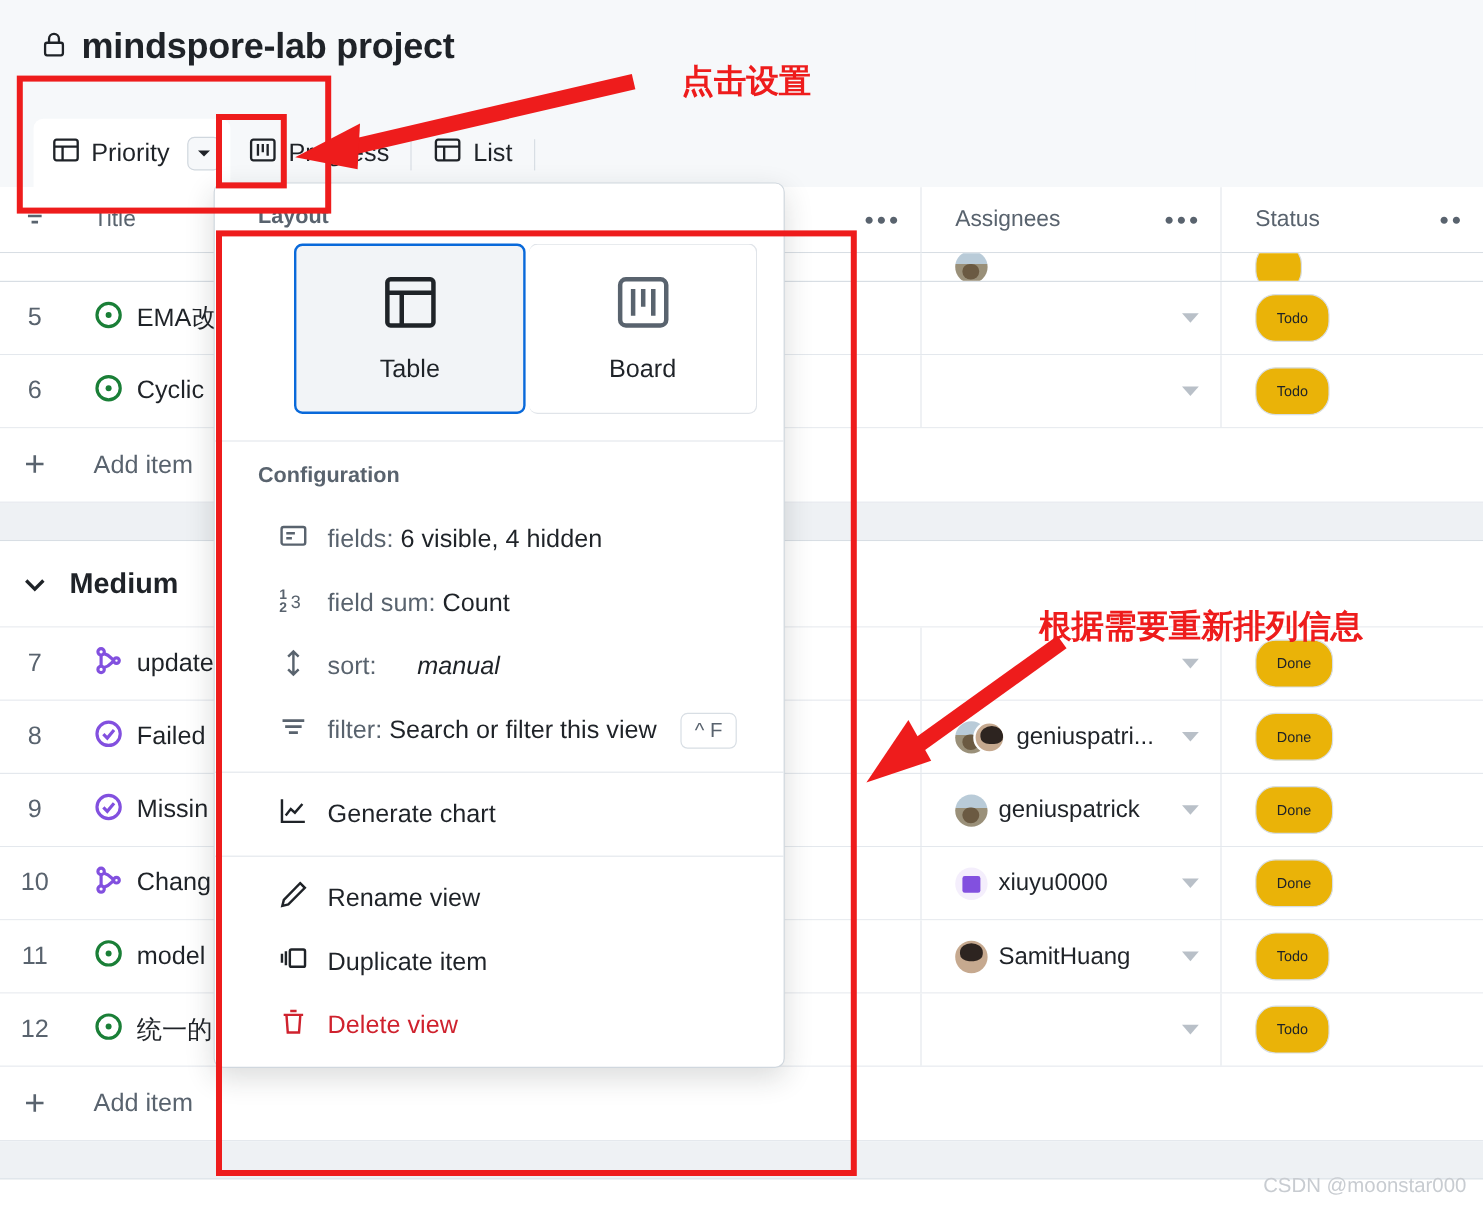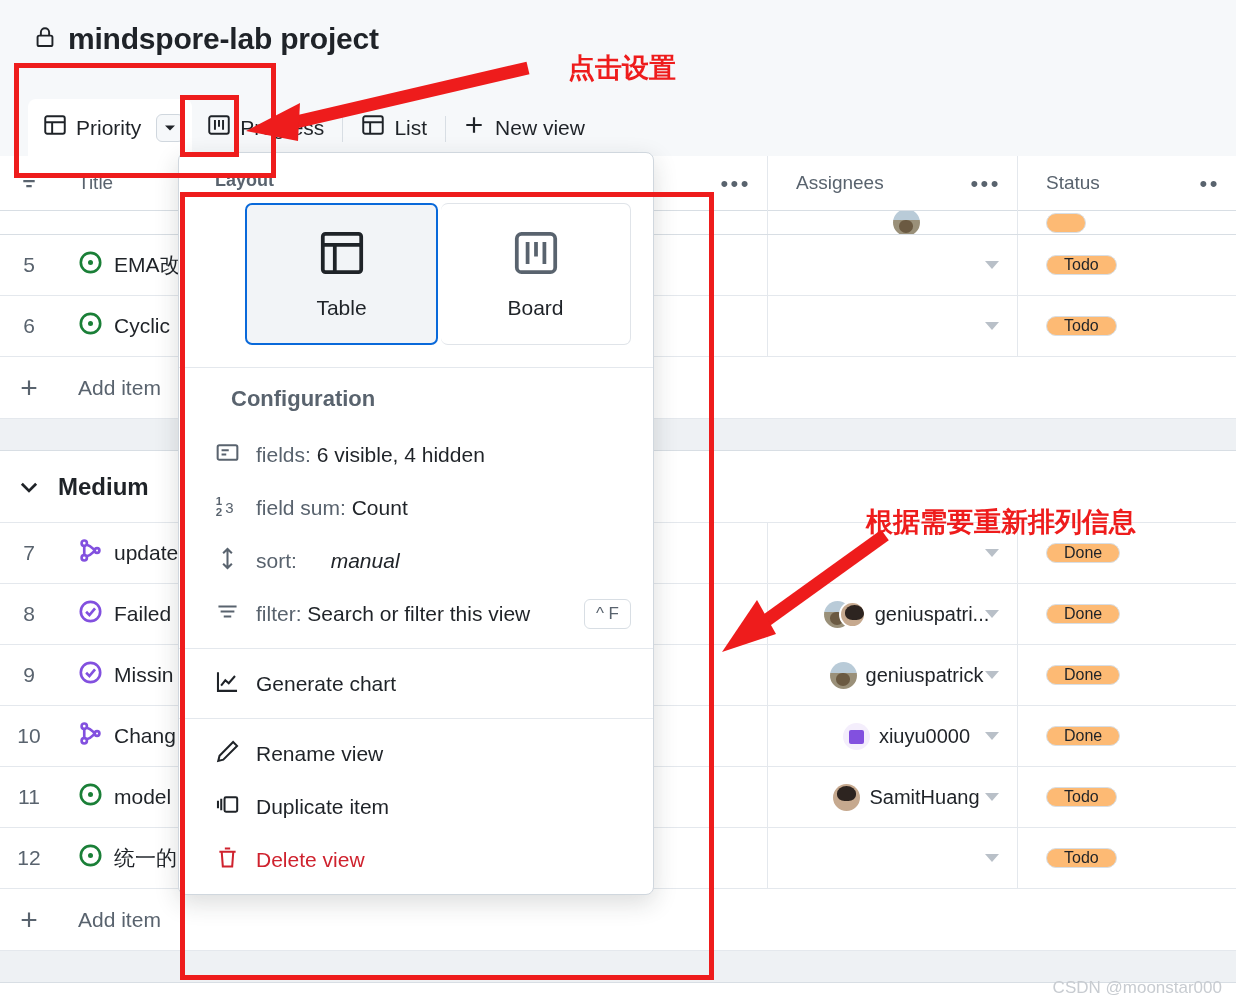--- a/index.html
+++ b/index.html
@@ -76,21 +76,21 @@
   .col-assignees { width: 250px; min-width: 250px; padding-left: 28px; }
   .col-status { width: 218px; min-width: 218px; padding-left: 28px; border-right: none; }
 
   .row { display: flex; height: 61px; border-bottom: 1px solid #e4e8ed; background: #fff; }
   .row.partial { height: 24px; border-bottom: 1px solid #d8dee4; overflow: hidden; }
   .cell { display: flex; align-items: center; border-right: 1px solid #e4e8ed; height: 100%; position: relative; }
   .cell.c-num { width: 58px; min-width: 58px; justify-content: center; border-right: none;
                 font-size: 21px; color: #59636e; }
   .cell.c-title { width: 710px; min-width: 710px; padding-left: 20px; gap: 11px;
                   font-size: 21px; color: #1f2328; overflow: hidden; white-space: nowrap; }
-  .cell.c-assignees { width: 250px; min-width: 250px; padding-left: 28px; gap: 9px; justify-content: center; }
+  .cell.c-assignees { width: 250px; min-width: 250px; padding-left: 28px; gap: 9px; }
   .cell.c-status { width: 218px; min-width: 218px; padding-left: 28px; border-right: none; }
 
   .tri-down {
     position: absolute; right: 18px; top: 50%; transform: translateY(-50%);
     width: 0; height: 0; border-left: 7px solid transparent; border-right: 7px solid transparent;
     border-top: 8px solid #b9c0c8;
   }
   .assignee-name { font-size: 20px; color: #1f2328; white-space: nowrap; }
   .avatar { width: 27px; height: 27px; border-radius: 50%; flex: 0 0 auto; overflow: hidden; position: relative; }
   .avatar.cat { background: linear-gradient(#b9cbd8 0 42%, #9a9079 42% 100%); }
@@ -100,23 +100,23 @@
   .avatar.girl::after { content:""; position:absolute; left:4px; top:2px; width:19px; height:15px;
                         border-radius:50% 50% 40% 40%; background:#2d2420; }
   .avatar.purple { background: #f4eefc; }
   .avatar.purple::after { content:""; position:absolute; left:6px; top:7px; width:15px; height:14px;
                           background:#8250df; border-radius: 2px; }
   .avatar-stack { display: flex; align-items: center; }
   .avatar-stack .avatar + .avatar { margin-left: -12px; border: 2px solid #fff; }
 
   .badge {
     display: inline-flex; align-items: center; justify-content: center;
-    height: 20px; padding: 0 17px; border-radius: 17px;
-    border: 1px solid #d8dee4; background: #fdba74;
-    font-size: 16px; color: #1f2328;
+    height: 40px; padding: 0 17px; border-radius: 17px;
+    border: 1px solid #d8dee4; background: #eab308;
+    font-size: 12px; color: #1f2328;
   }
 
   .grouprow { display: flex; height: 32px; background: #eef1f4; border-bottom: 1px solid #d8dee4; }
   .grouphdr { display: flex; height: 72px; align-items: center; background: #fff;
               border-bottom: 1px solid #e4e8ed; }
   .grouphdr .chev { width: 58px; min-width: 58px; display: flex; align-items: center; justify-content: center; }
   .grouphdr .glabel { font-size: 24px; font-weight: bold; color: #1f2328; }
   .grouphdr .gcount { margin-left: 13px; background: #eef1f4; border-radius: 13px;
                       font-size: 17px; color: #59636e; padding: 3px 10px; }
 
@@ -139,38 +139,38 @@
   .layout-cards { display: flex; gap: 3px; padding: 0 22px 22px 22px; margin-left: 44px; }
   .lcard {
     flex: 1; height: 142px; border-radius: 7px;
     display: flex; flex-direction: column; align-items: center; justify-content: center; gap: 14px;
     font-size: 21px; color: #1f2328;
   }
   .lcard.sel { background: #f2f4f7; border: 2px solid #0969da; }
   .lcard.unsel { background: #ffffff; border: 1px solid #e0e4e9; border-left: none; }
   .menu-divider { height: 1px; background: #e4e8ed; }
 
-  .cfg-label { font-size: 22px; font-weight: bold; color: #59636e; padding: 18px 0 8px 52px; }
+  .cfg-label { font-size: 18px; font-weight: bold; color: #59636e; padding: 18px 0 8px 36px; }
   .mitem {
     display: flex; align-items: center; gap: 16px;
     height: 53px; padding: 0 24px 0 36px;
     font-size: 21px; color: #59636e; position: relative;
   }
   .mitem .mtxt { color: #59636e; white-space: nowrap; }
   .mitem .mtxt em { font-style: italic; color: #1f2328; margin-left: 28px; }
   .mitem .mtxt b { font-weight: normal; color: #1f2328; }
   .mitem.dark .mtxt { color: #1f2328; }
   .mitem.danger .mtxt, .mitem.danger svg { color: #cf222e; stroke: #cf222e; }
   .kbd {
     position: absolute; right: 22px; top: 50%; transform: translateY(-50%);
     border: 1px solid #d8dee4; border-radius: 6px; background: #fff;
     font-size: 17px; color: #59636e; padding: 4px 11px;
     font-family: "Liberation Sans", sans-serif;
   }
-  .mgroup { padding: 8px 0; }
+  .mgroup { padding: 8px 17px; }
 
   
   .ann-text {
     position: absolute; color: #ee1c1c; font-size: 27px; font-weight: bold;
     white-space: nowrap; z-index: 60;
     font-family: "DejaVu Sans", sans-serif;
   }
   .redbox { position: absolute; border: 5px solid #ee1c1c; z-index: 55; }
   .ann-svg { position: absolute; left: 0; top: 0; width: 1236px; height: 1006px;
              z-index: 58; pointer-events: none; }
@@ -227,28 +227,20 @@
       <svg width="24" height="24" viewBox="0 0 16 16" fill="none" stroke="#1f2328" stroke-width="1.3">
         <rect x="1.5" y="2.2" width="13" height="11.6" rx="1.3"></rect>
         <path d="M1.5 6.1h13M6.1 6.1v7.7"></path>
       </svg>
     </span>
     <span>List</span>
   </div>
 
   <div class="tab-sep"></div>
 
-  <div class="newview">
-    <span>
-      <svg width="22" height="22" viewBox="0 0 16 16" stroke="#1f2328" stroke-width="1.6">
-        <path d="M8 2.4v11.2M2.4 8h11.2"></path>
-      </svg>
-    </span>
-    <span>New view</span>
-  </div>
 </div>
 
 <div class="table">
 
   <div class="thead">
     <div class="th col-num">
       <span>
         <svg width="24" height="24" viewBox="0 0 16 16" stroke="#59636e" stroke-width="1.5" fill="none">
           <path d="M2.2 4.6h11.6M4.2 8h7.6M6.2 11.4h3.6"></path>
         </svg>

